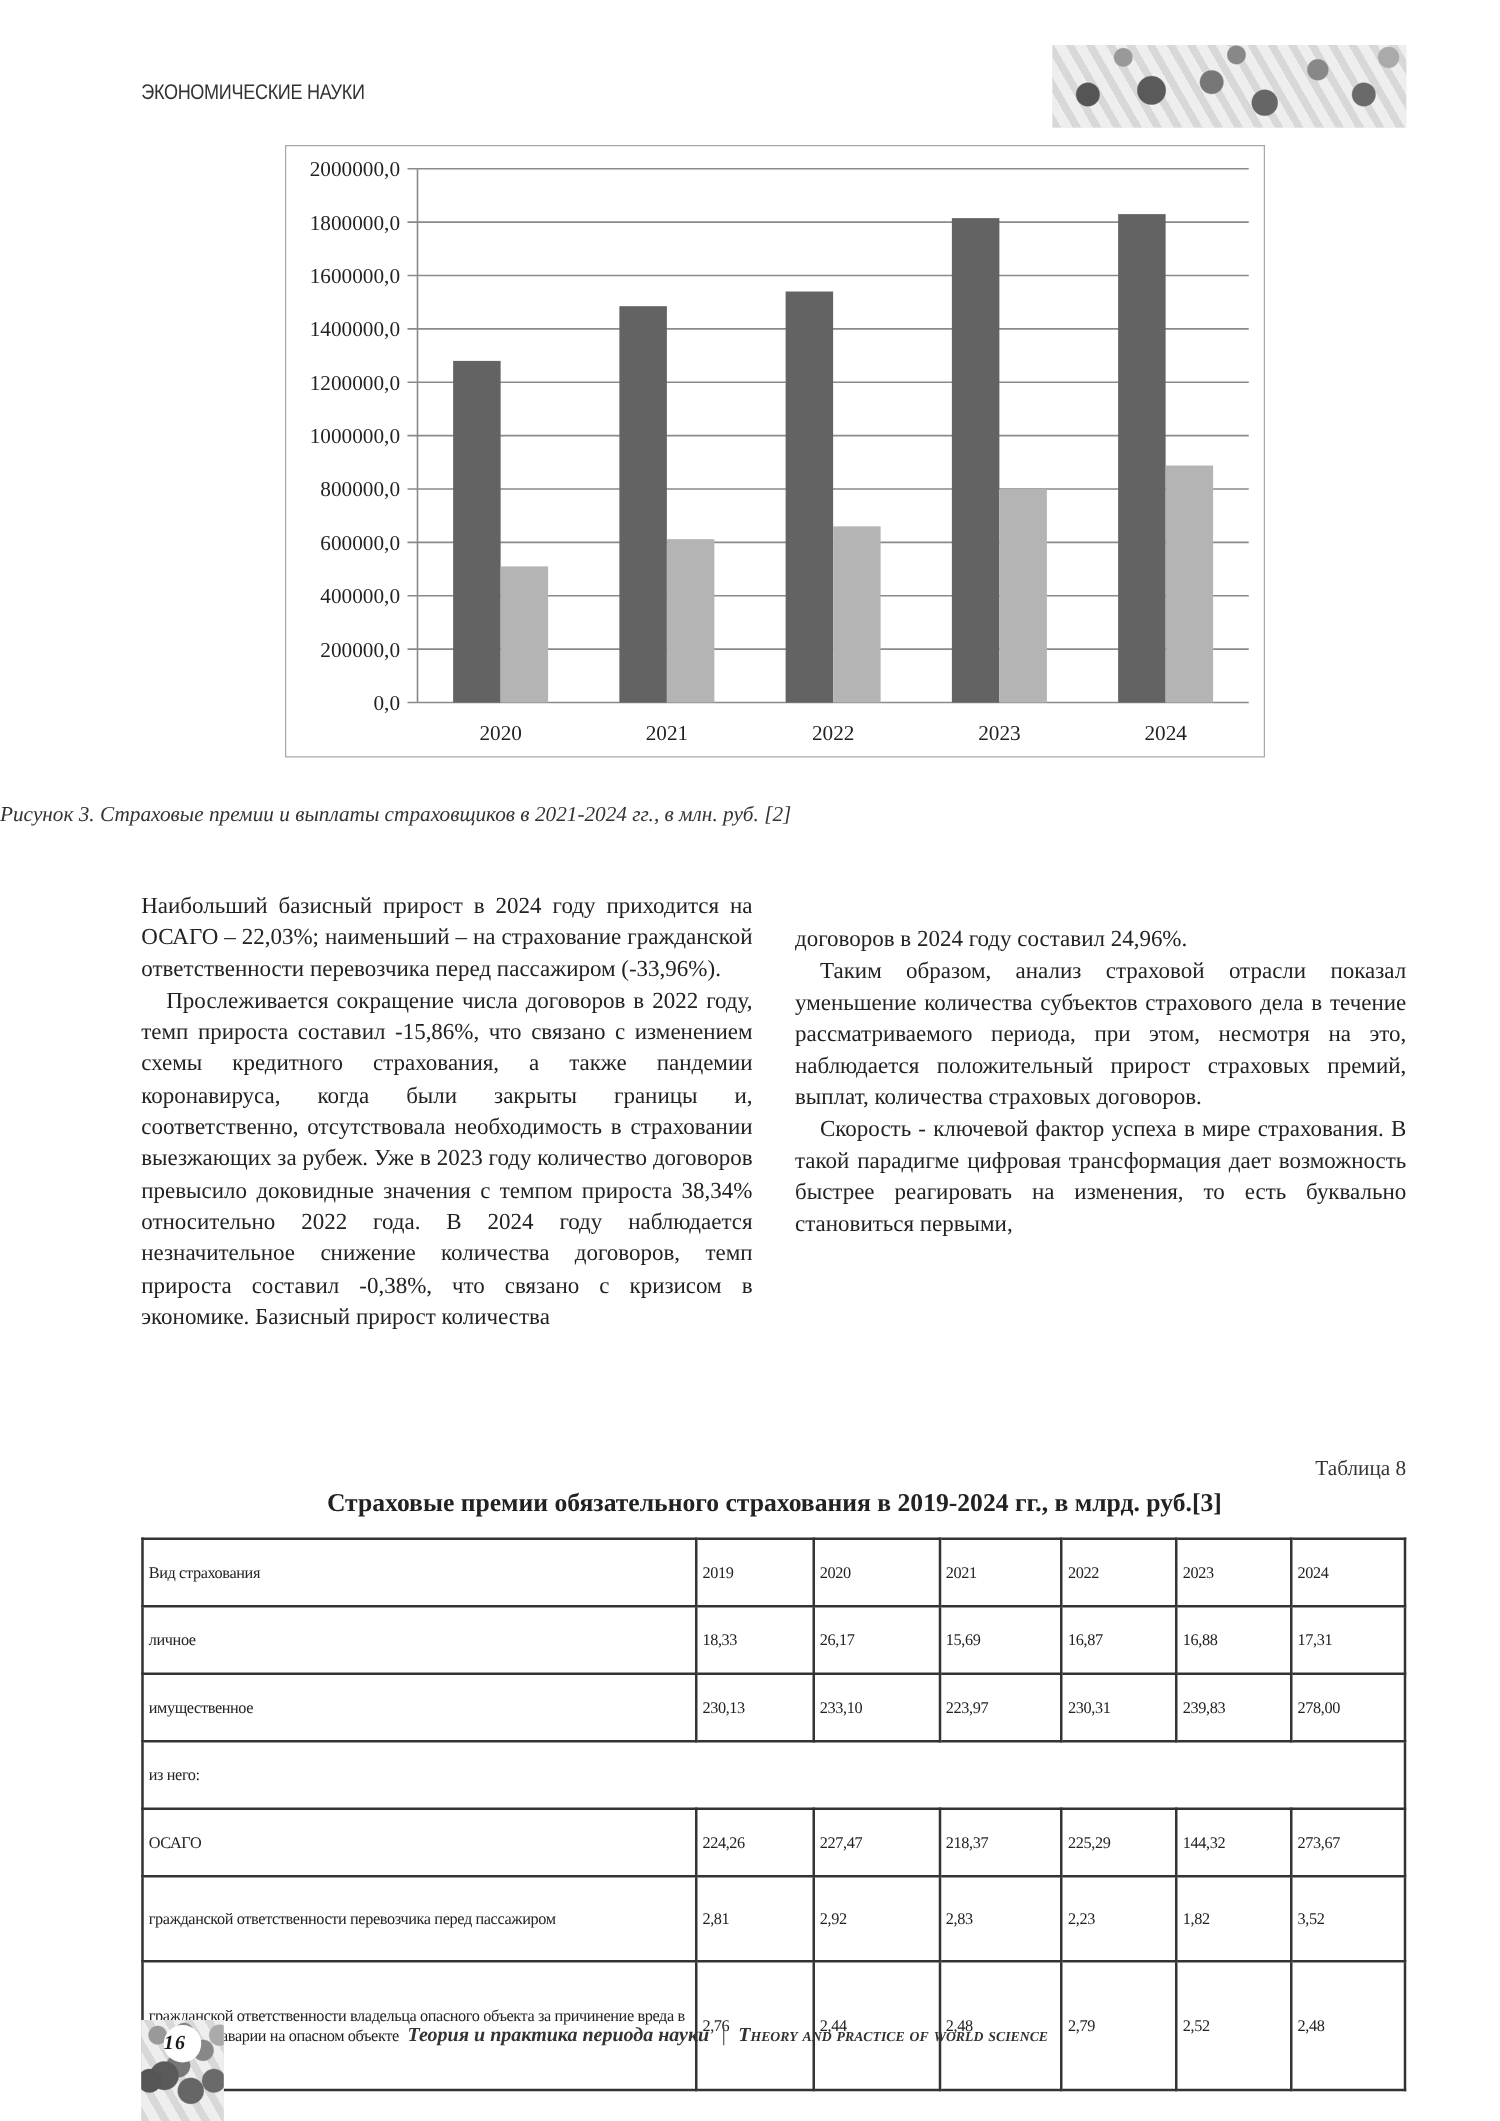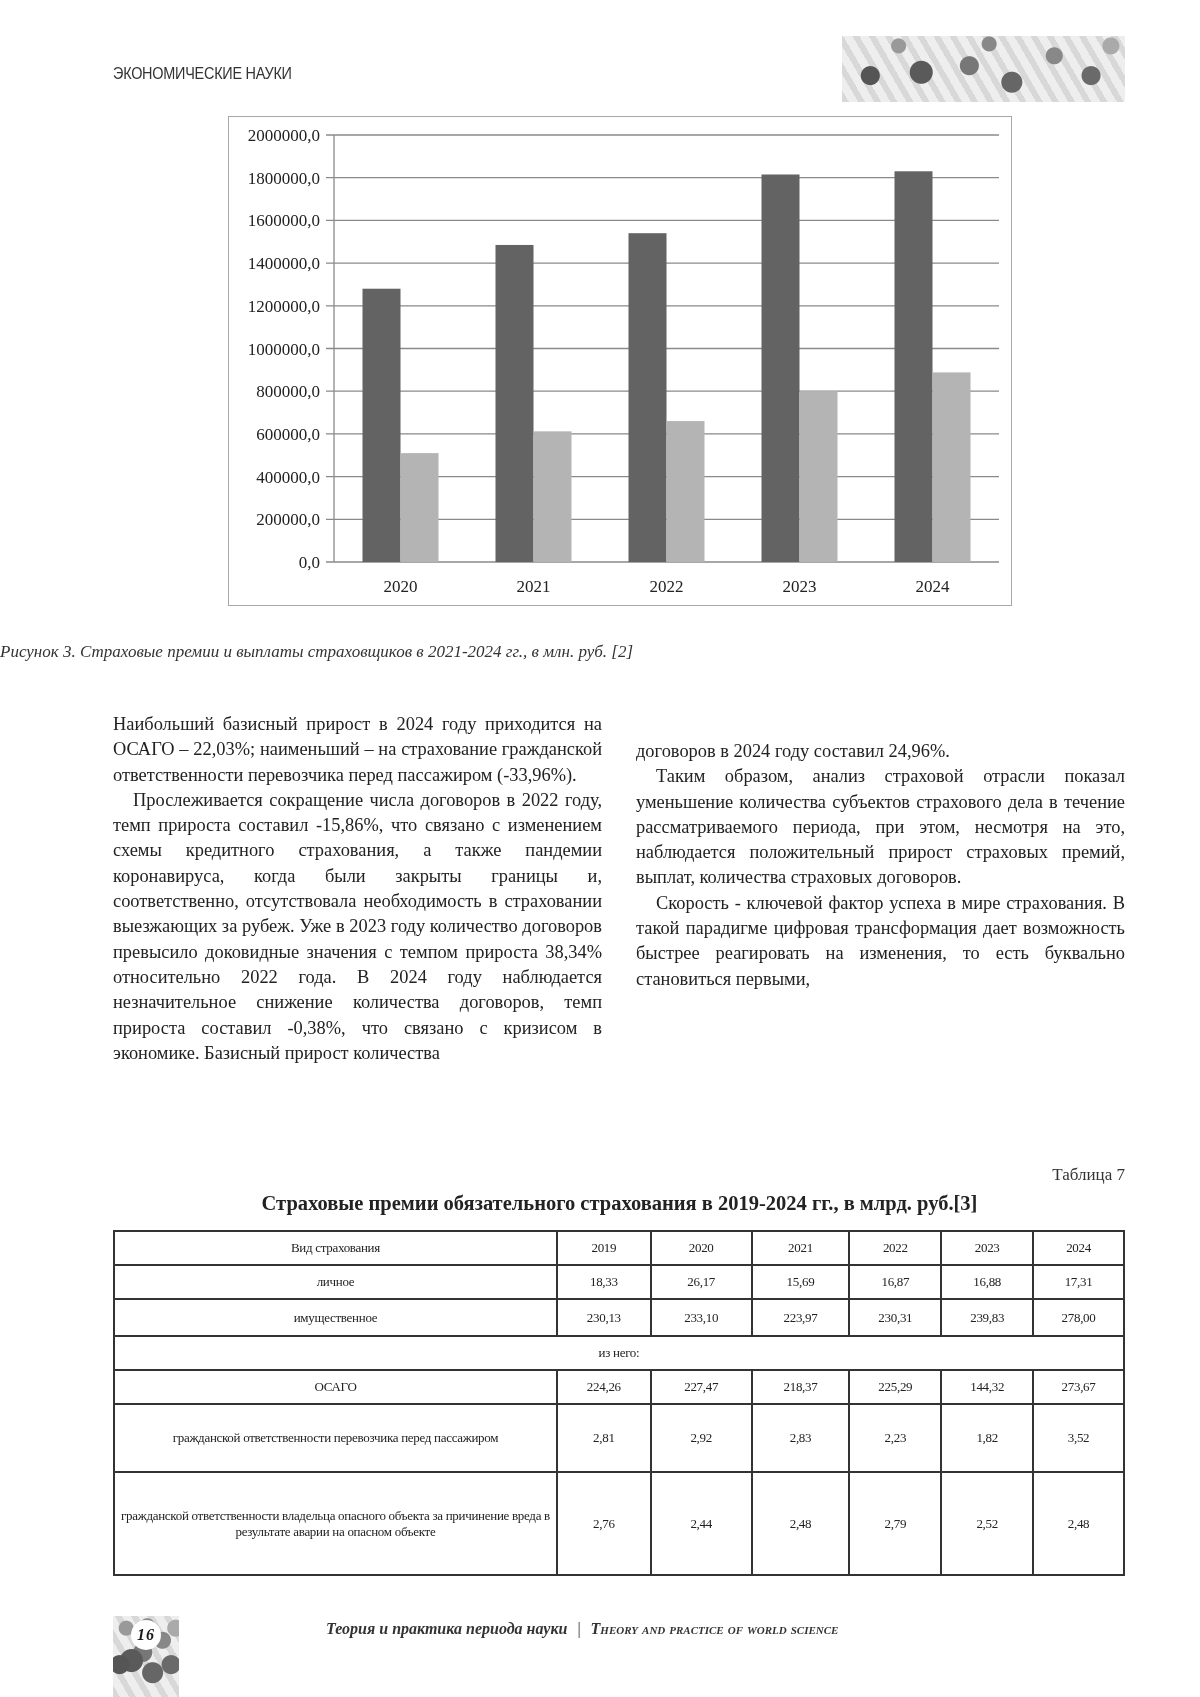--- a/index.html
+++ b/index.html
@@ -23,23 +23,23 @@
   .chart-svg{position:absolute;left:0;top:0;}
   .caption{left:0;width:1200px;top:642px;text-align:left;font-style:italic;font-size:17px;color:#333;}
   .col{font-size:18.4px;line-height:25.3px;text-align:justify;color:#222;}
   .col p{margin:0;}
   .col p.ind{text-indent:20px;}
   .col-left{left:113px;top:712px;width:489px;}
   .col-right{left:636px;top:712px;width:489px;margin-top:27px;}
   .tbl-label{right:75px;top:1165px;font-size:17px;color:#333;}
   .tbl-title{left:0;width:1239px;top:1192px;text-align:center;font-weight:bold;font-size:20.5px;color:#222;}
   table.data{position:absolute;left:113px;top:1230px;width:1012px;border-collapse:collapse;font-size:13px;color:#222;}
-  table.data td{border:2px solid #333;text-align:center;padding:8px 4px;letter-spacing:-0.3px;}
+  table.data td{border:2px solid #333;padding:18px 4px;letter-spacing:-0.3px;}
   .footer-img{left:113px;top:1616px;width:66px;height:81px;}
-  .page-num{left:131px;top:1620px;width:30px;height:30px;border-radius:50%;background:#fff;font-weight:bold;font-style:italic;font-size:16px;text-align:center;line-height:30px;letter-spacing:1px;}
+  .page-num{left:131px;top:1620px;width:30px;height:30px;border-radius:50%;background:#fff;font-weight:bold;font-style:italic;font-size:16px;text-align:left;line-height:30px;letter-spacing:1px;}
   .footer-text{left:326px;top:1620px;font-size:16px;color:#333;}
   .footer-text .ru{font-style:italic;font-weight:bold;}
   .footer-text .sep{margin:0 10px;}
   .footer-text .en{font-variant:small-caps;font-weight:bold;font-style:italic;}
 </style>
 </head>
 <body>
 
 <div class="abs header-title">ЭКОНОМИЧЕСКИЕ НАУКИ</div>
 <div class="abs header-img mol"></div>
@@ -91,21 +91,21 @@
 <div class="abs col col-left">
   <p>Наибольший базисный прирост в 2024 году приходится на ОСАГО – 22,03%; наименьший – на страхование гражданской ответственности перевозчика перед пассажиром (-33,96%).</p>
   <p class="ind">Прослеживается сокращение числа договоров в 2022 году, темп прироста составил -15,86%, что связано с изменением схемы кредитного страхования, а также пандемии коронавируса, когда были закрыты границы и, соответственно, отсутствовала необходимость в страховании выезжающих за рубеж. Уже в 2023 году количество договоров превысило доковидные значения с темпом прироста 38,34% относительно 2022 года. В 2024 году наблюдается незначительное снижение количества договоров, темп прироста составил -0,38%, что связано с кризисом в экономике. Базисный прирост количества</p>
 </div>
 <div class="abs col col-right">
   <p>договоров в 2024 году составил 24,96%.</p>
   <p class="ind">Таким образом, анализ страховой отрасли показал уменьшение количества субъектов страхового дела в течение рассматриваемого периода, при этом, несмотря на это, наблюдается положительный прирост страховых премий, выплат, количества страховых договоров.</p>
   <p class="ind">Скорость - ключевой фактор успеха в мире страхования. В такой парадигме цифровая трансформация дает возможность быстрее реагировать на изменения, то есть буквально становиться первыми,</p>
 </div>
 
-<div class="abs tbl-label">Таблица 7</div>
+<div class="abs tbl-label">Таблица 8</div>
 <div class="abs tbl-title">Страховые премии обязательного страхования в 2019-2024 гг., в млрд. руб.[3]</div>
 <table class="data">
   <colgroup>
     <col style="width:444px">
       <col style="width:94px">
       <col style="width:101px">
       <col style="width:98px">
       <col style="width:92px">
       <col style="width:92px">
       <col style="width:91px">

